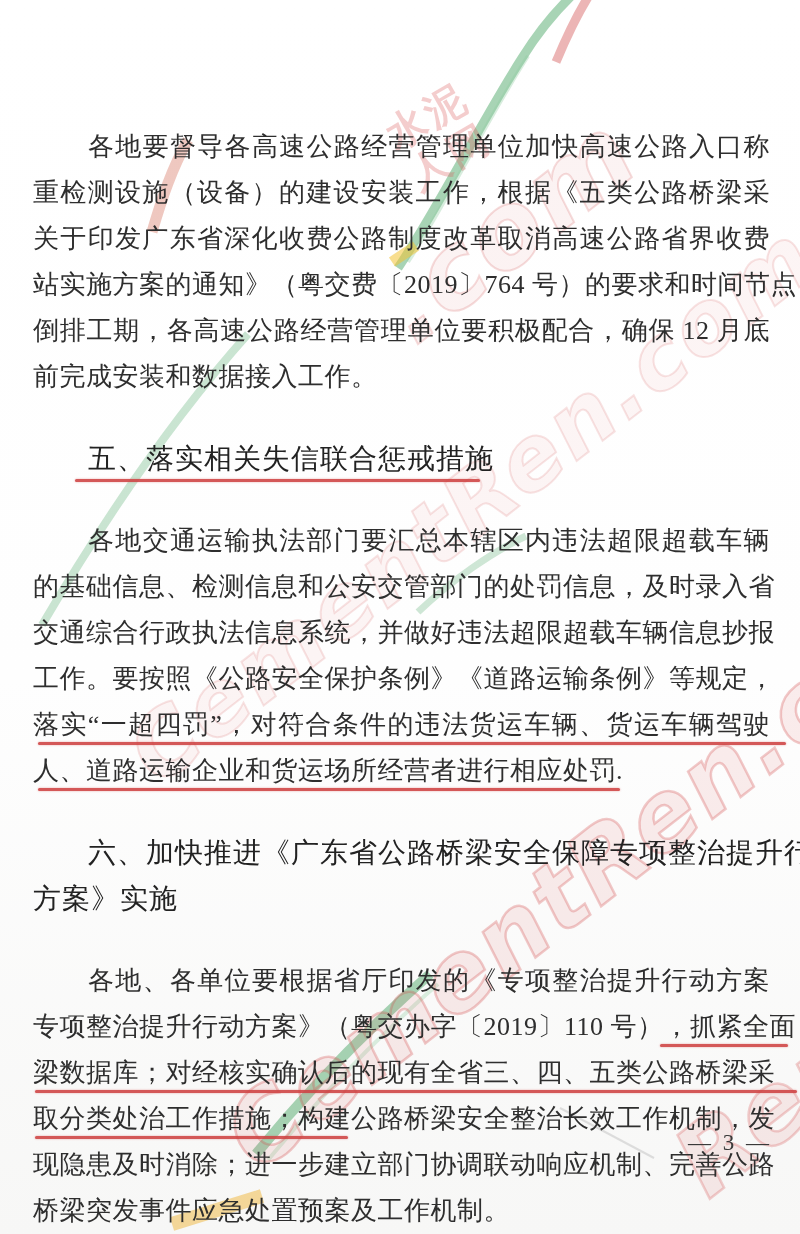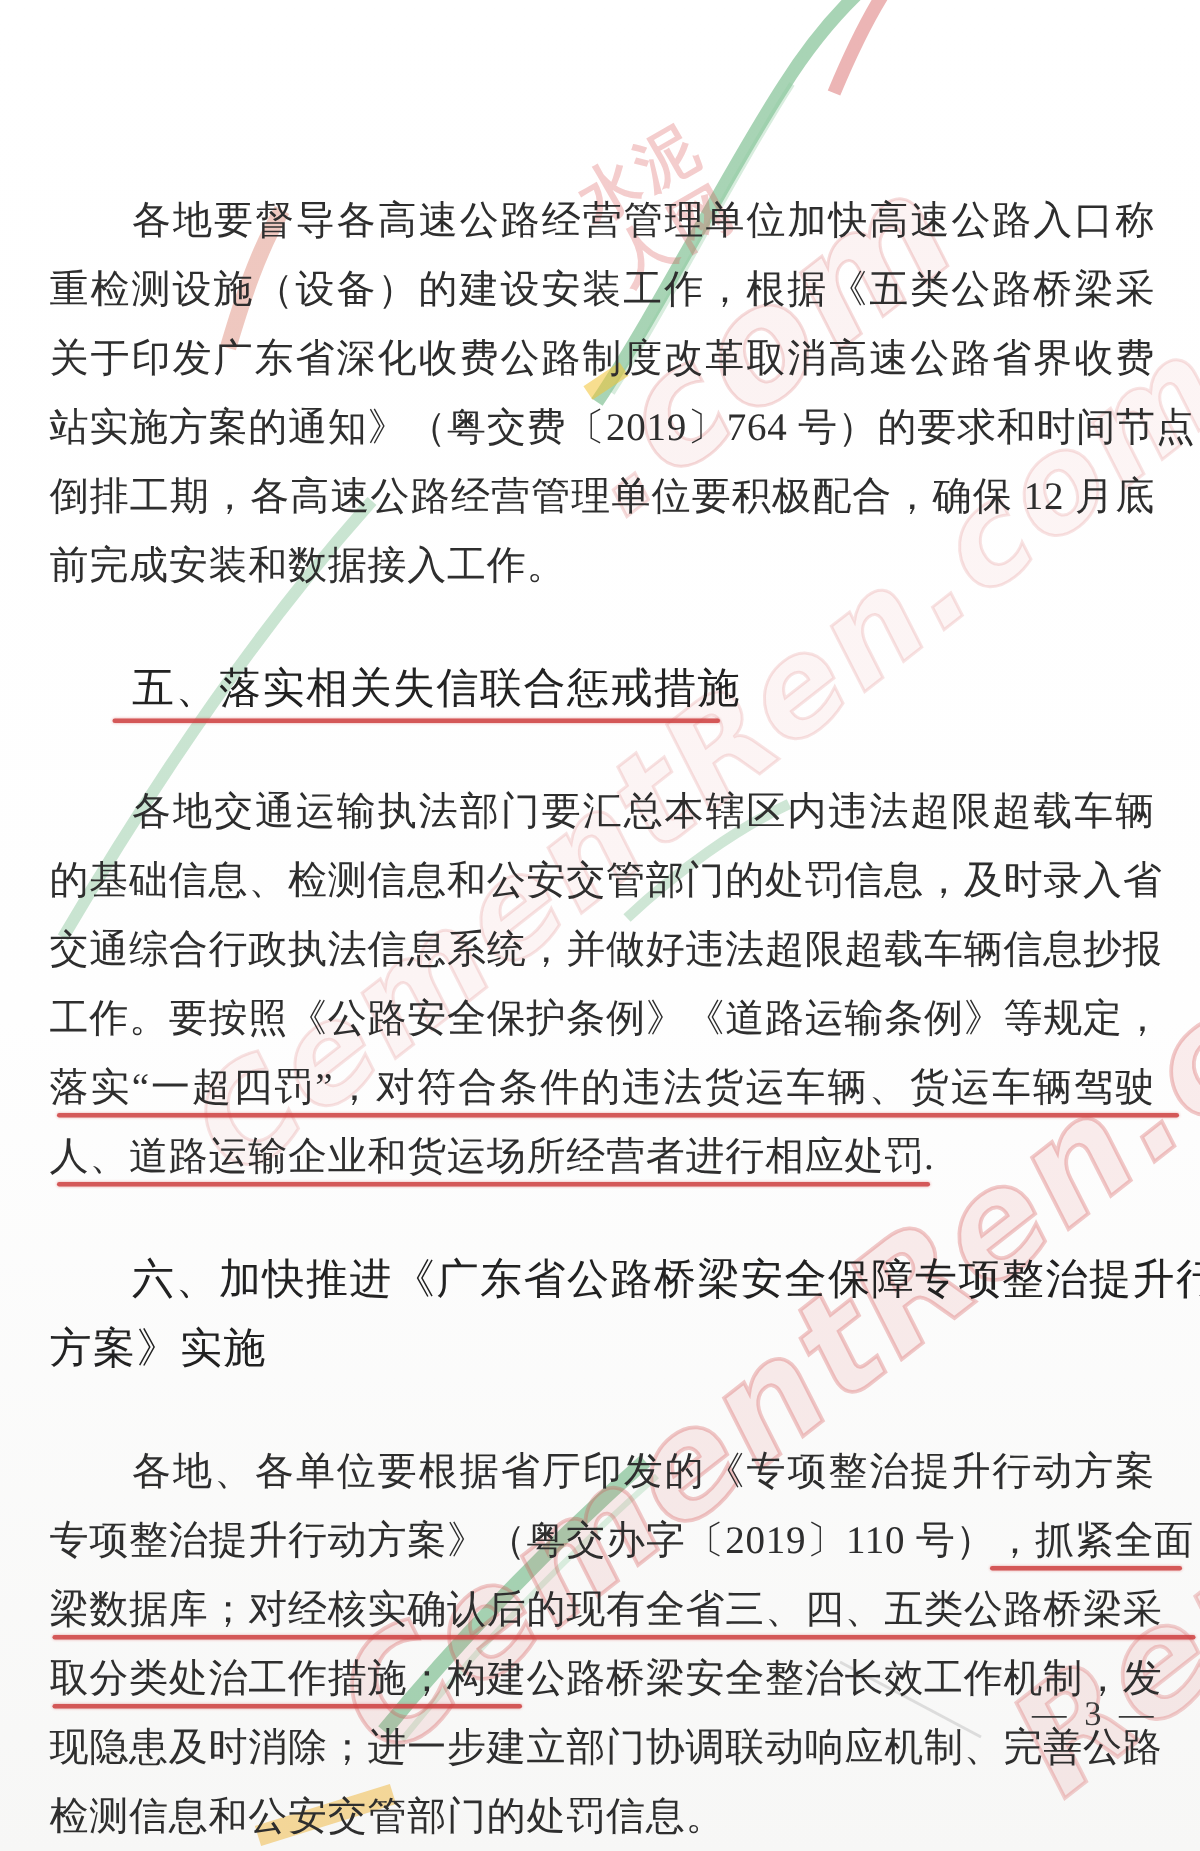--- a/index.html
+++ b/index.html
@@ -96,17 +96,17 @@
       <div class="line just">工作。要按照《公路安全保护条例》《道路运输条例》等规定，</div>
       <div class="line just">落实“一超四罚”，对符合条件的违法货运车辆、货运车辆驾驶<span class="ul" style="left: 5px; width: 748px;"></span></div>
       <div class="line">人、道路运输企业和货运场所经营者进行相应处罚.<span class="ul" style="left: 5px; width: 582px;"></span></div>
       <div class="line h indent just">六、加快推进《广东省公路桥梁安全保障专项整治提升行动</div>
       <div class="line h">方案》实施</div>
       <div class="line indent just">各地、各单位要根据省厅印发的《专项整治提升行动方案</div>
       <div class="line just">专项整治提升行动方案》（粤交办字〔2019〕110 号），抓紧全面<span class="ul" style="left: 627px; width: 128px;"></span></div>
       <div class="line just">梁数据库；对经核实确认后的现有全省三、四、五类公路桥梁采<span class="ul" style="left: 2px; width: 762px;"></span></div>
       <div class="line just">取分类处治工作措施；构建公路桥梁安全整治长效工作机制，发<span class="ul" style="left: 2px; width: 313px;"></span></div>
       <div class="line just">现隐患及时消除；进一步建立部门协调联动响应机制、完善公路</div>
-      <div class="line">检测信息和公安交管部门的处罚信息。</div>
+      <div class="line">桥梁突发事件应急处置预案及工作机制。</div>
     </div>
 
   <div class="pagenum">— 3 —</div>
 </div>
 
 </body></html>

